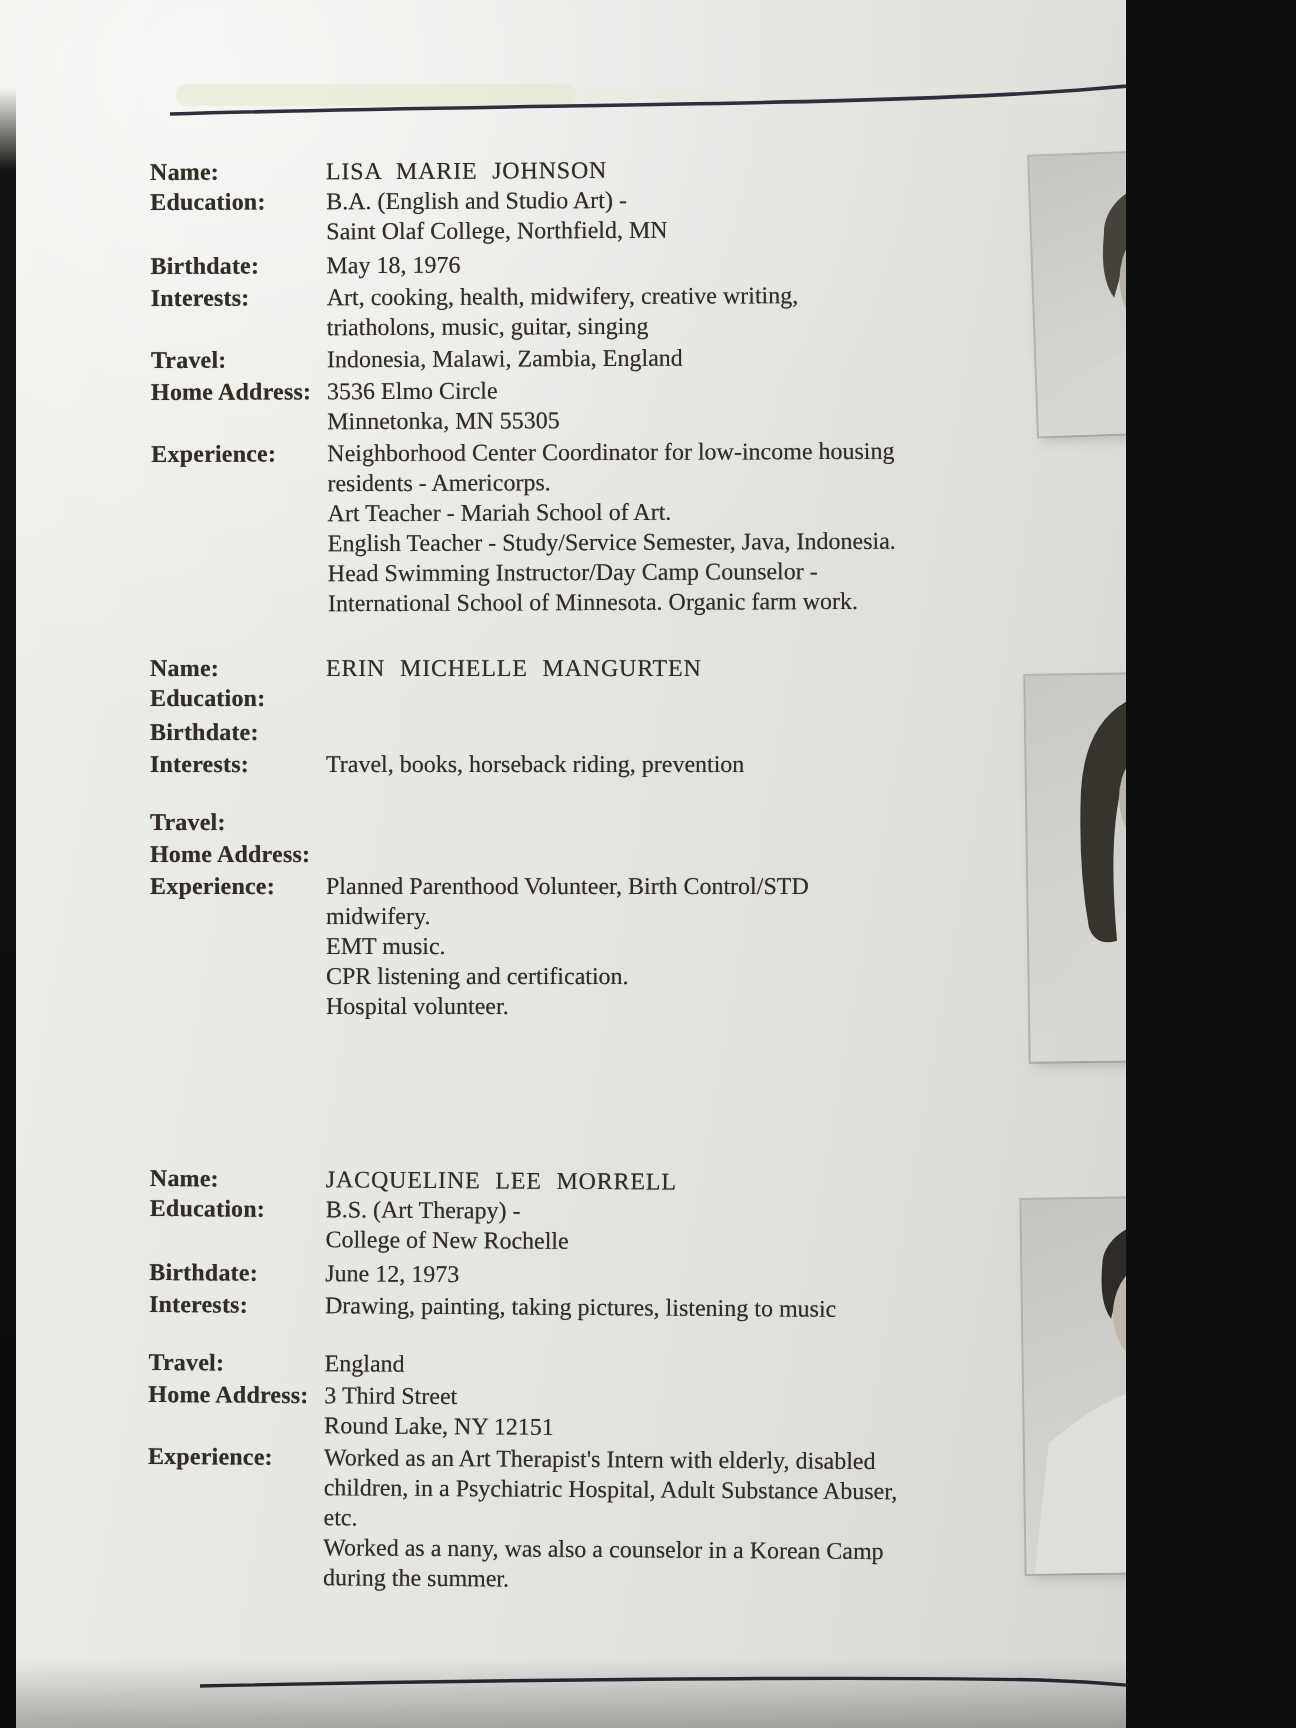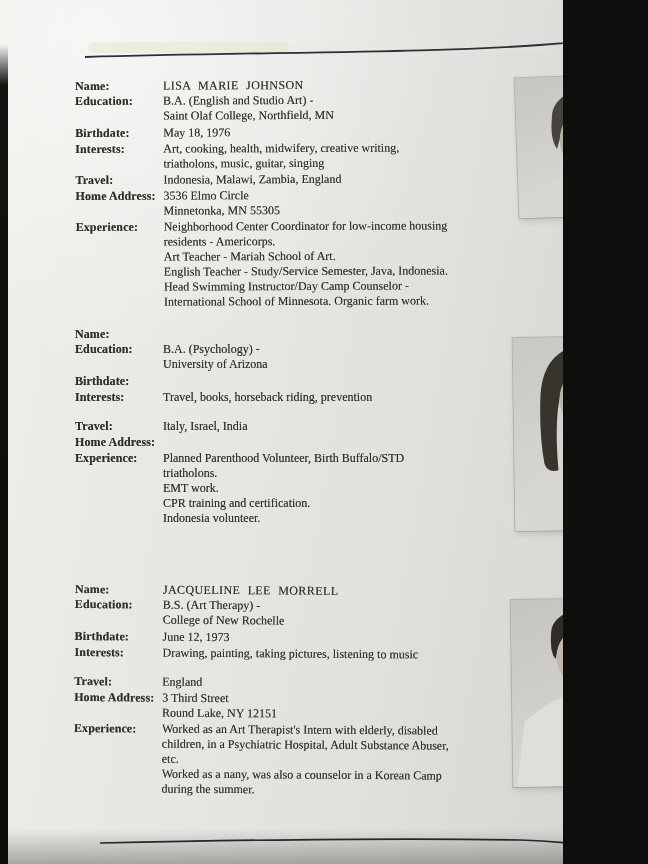--- a/index.html
+++ b/index.html
@@ -123,56 +123,52 @@
               <div class="line" data-name="text-line">Art Teacher - Mariah School of Art.</div>
               <div class="line" data-name="text-line">English Teacher - Study/Service Semester, Java, Indonesia.</div>
               <div class="line" data-name="text-line">Head Swimming Instructor/Day Camp Counselor -</div>
               <div class="line" data-name="text-line">International School of Minnesota. Organic farm work.</div>
             </div>
           </div>
         </section>
         <section class="profile p1" data-name="profile-section">
           <div class="field-row" data-name="field-name">
             <span class="field-label" data-name="field-label">Name:</span>
+            <div class="field-value" data-name="field-value">
+              <div class="line" data-name="text-line">ERIN MICHELLE MANGURTEN</div>
+            </div>
           </div>
           <div class="field-row" data-name="field-education">
             <span class="field-label" data-name="field-label">Education:</span>
-            <div class="field-value" data-name="field-value">
-              <div class="line" data-name="text-line">B.A. (Psychology) -</div>
-              <div class="line" data-name="text-line">University of Arizona</div>
-            </div>
           </div>
           <div class="field-row" data-name="field-birthdate">
             <span class="field-label" data-name="field-label">Birthdate:</span>
           </div>
           <div class="field-row" data-name="field-interests">
             <span class="field-label" data-name="field-label">Interests:</span>
             <div class="field-value" data-name="field-value">
               <div class="line" data-name="text-line">Travel, books, horseback riding, prevention</div>
             </div>
           </div>
           <div class="field-row" data-name="field-travel">
             <span class="field-label" data-name="field-label">Travel:</span>
-            <div class="field-value" data-name="field-value">
-              <div class="line" data-name="text-line">Italy, Israel, India</div>
-            </div>
           </div>
           <div class="field-row" data-name="field-home-address">
             <span class="field-label" data-name="field-label">Home Address:</span>
             <div class="field-value" data-name="field-value">
             </div>
           </div>
           <div class="field-row" data-name="field-experience">
             <span class="field-label" data-name="field-label">Experience:</span>
             <div class="field-value" data-name="field-value">
-              <div class="line" data-name="text-line">Planned Parenthood Volunteer, Birth Buffalo/STD</div>
-              <div class="line" data-name="text-line">triatholons.</div>
-              <div class="line" data-name="text-line">EMT work.</div>
-              <div class="line" data-name="text-line">CPR training and certification.</div>
-              <div class="line" data-name="text-line">Indonesia volunteer.</div>
+              <div class="line" data-name="text-line">Planned Parenthood Volunteer, Birth Control/STD</div>
+              <div class="line" data-name="text-line">midwifery.</div>
+              <div class="line" data-name="text-line">EMT music.</div>
+              <div class="line" data-name="text-line">CPR listening and certification.</div>
+              <div class="line" data-name="text-line">Hospital volunteer.</div>
             </div>
           </div>
         </section>
         <section class="profile p2" data-name="profile-section">
           <div class="field-row" data-name="field-name">
             <span class="field-label" data-name="field-label">Name:</span>
             <div class="field-value" data-name="field-value">
               <div class="line" data-name="text-line">JACQUELINE LEE MORRELL</div>
             </div>
           </div>

